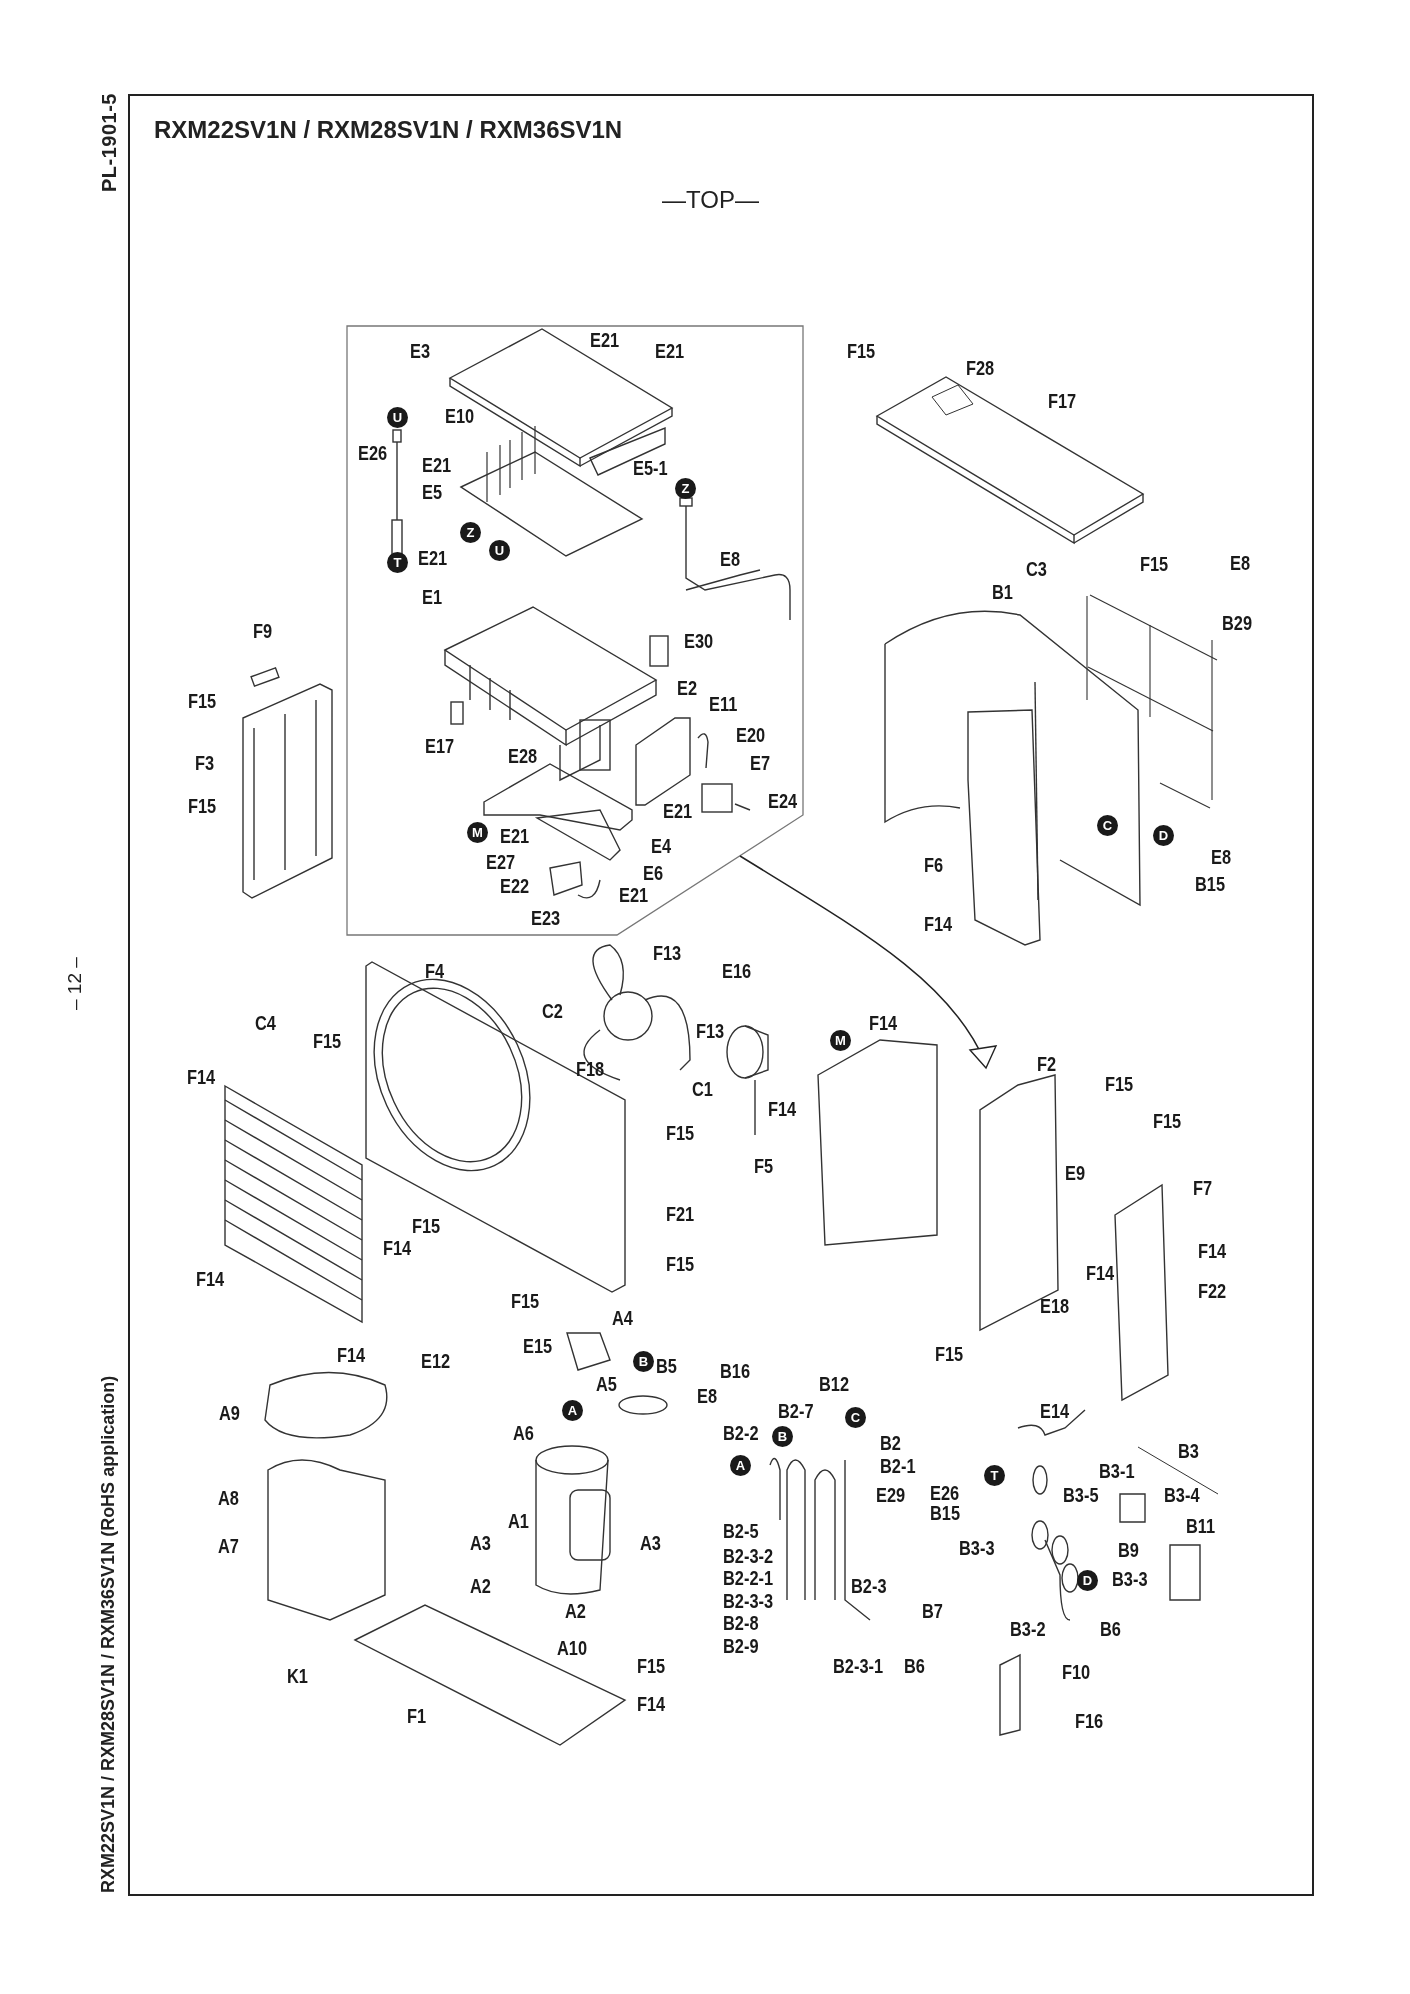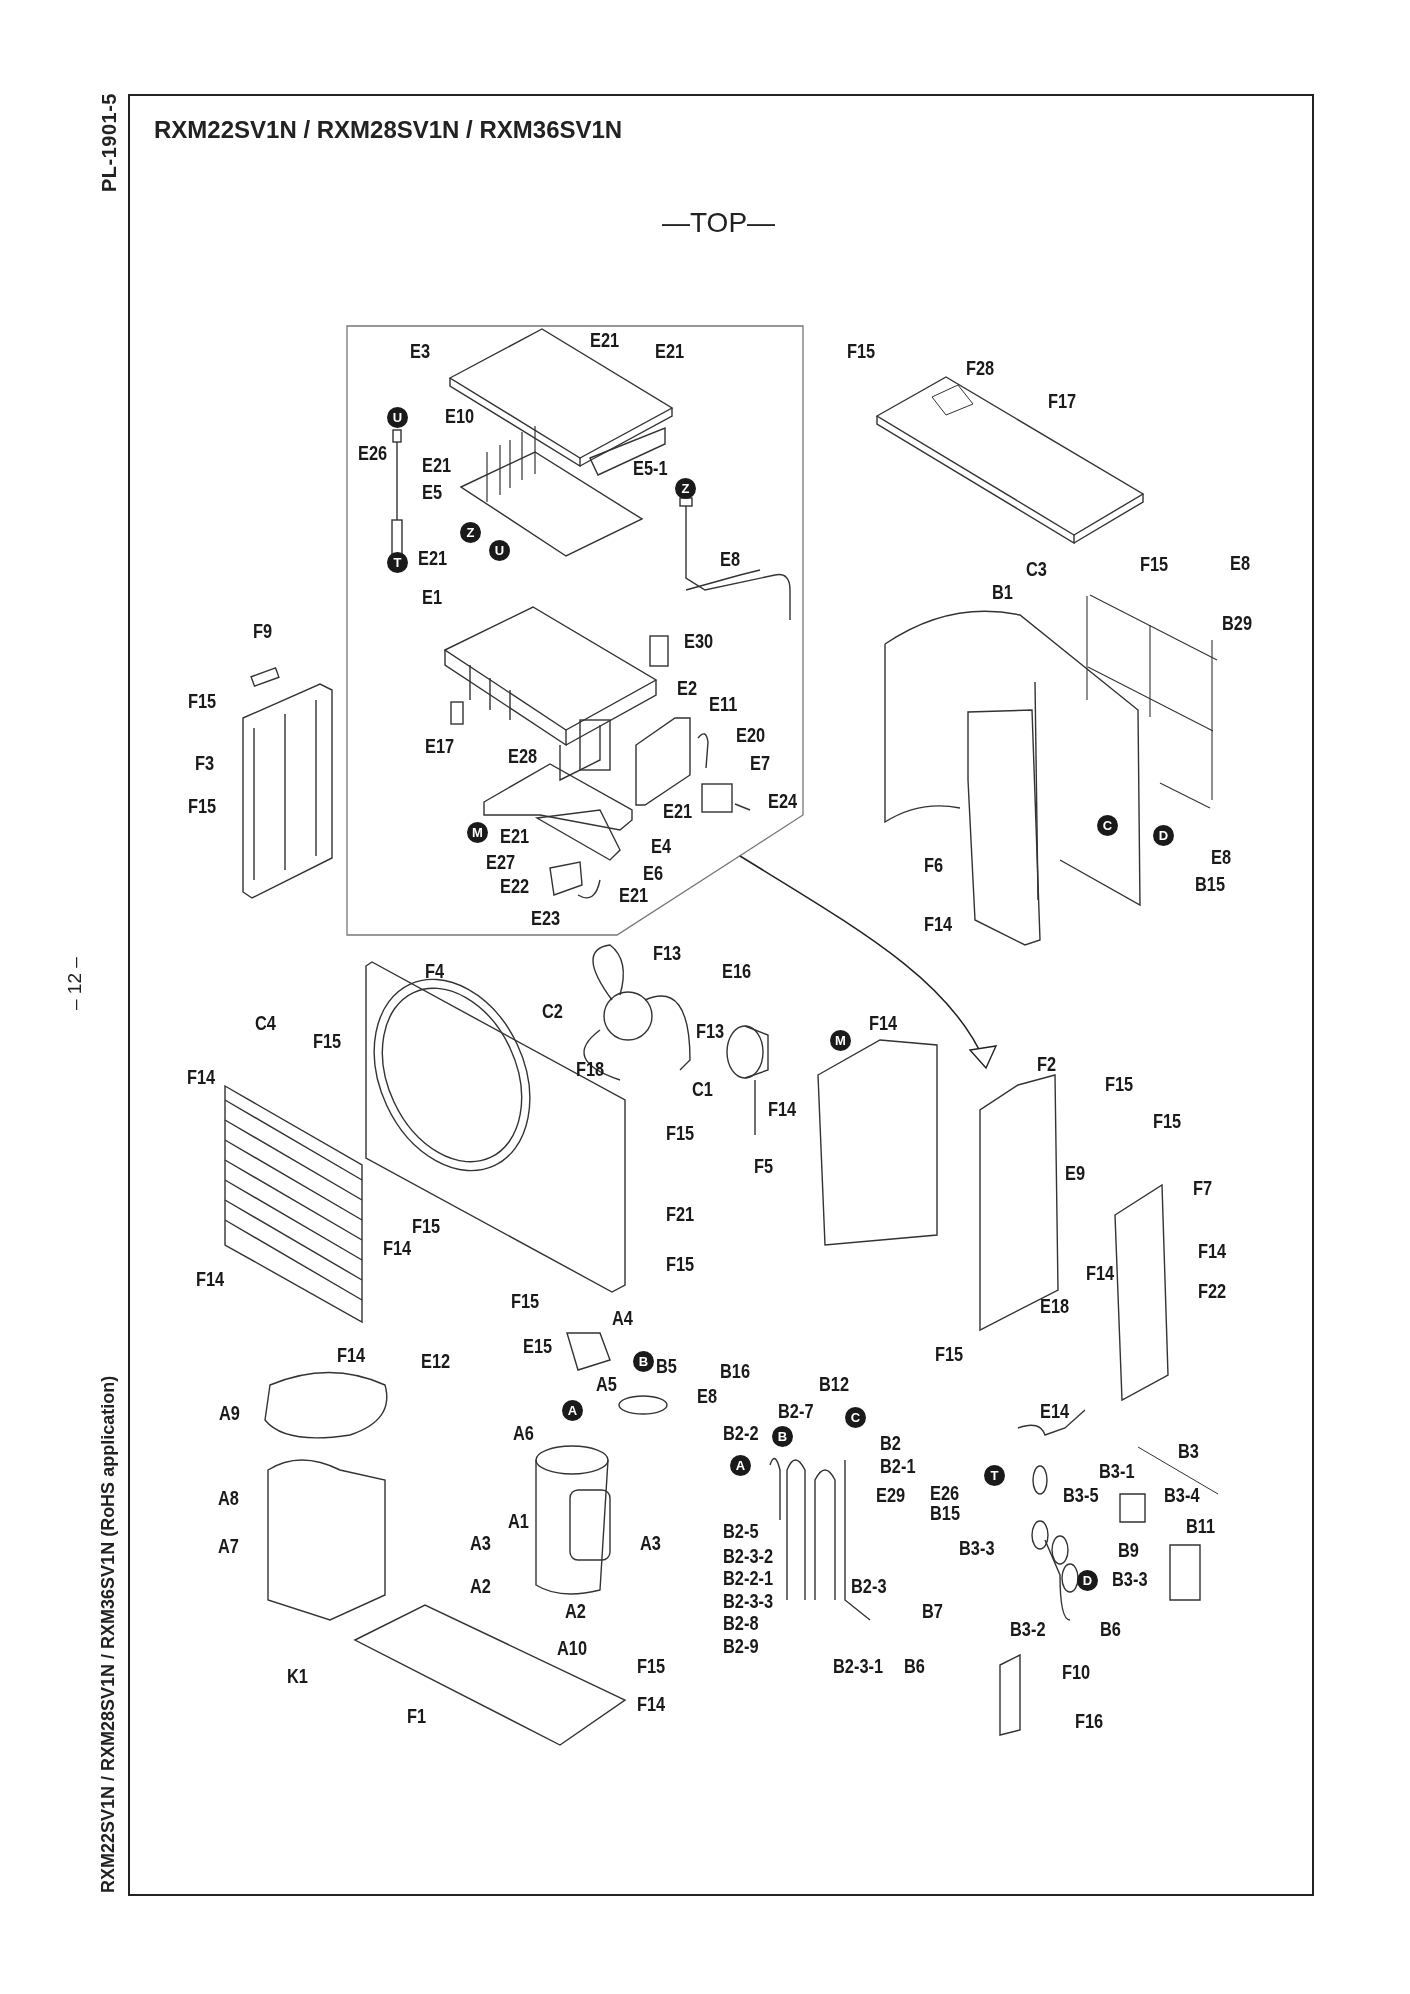--- a/index.html
+++ b/index.html
@@ -6,21 +6,21 @@
   body { width: 1410px; height: 1994px; position: relative; overflow: hidden;
          font-family: "Liberation Sans", "DejaVu Sans", sans-serif; color: #1a1a1a; }
   .frame { position: absolute; left: 128px; top: 94px; width: 1186px; height: 1802px;
            border: 2px solid #222; box-sizing: border-box; }
   .side { position: absolute; font-weight: bold; font-size: 18px; white-space: nowrap;
           transform-origin: left top; transform: rotate(-90deg); color: #222; }
   .side.doc { left: 98px; top: 192px; font-size: 20px; letter-spacing: 0.5px; }
   .side.page { left: 64px; top: 1010px; font-weight: normal; font-size: 19px; }
   .side.models { left: 98px; top: 1893px; font-size: 18px; }
   .title { position: absolute; left: 154px; top: 116px; font-size: 24px; font-weight: bold; color: #222; }
-  .topmark { position: absolute; left: 662px; top: 186px; font-size: 28px; color: #222; margin-top: 21px; }
+  .topmark { position: absolute; left: 662px; top: 186px; font-size: 24px; color: #222; }
   svg.art { position: absolute; left: 0; top: 0; width: 1410px; height: 1994px; }
   .lbl { position: absolute; font-family: "Liberation Sans", sans-serif; font-weight: bold;
          font-size: 21px; transform: scaleX(0.78); transform-origin: left top; color: #1a1a1a;
          white-space: nowrap; line-height: 1; }
   .circ { position: absolute; width: 21px; height: 21px; border-radius: 50%; background: #1a1a1a;
           color: #fff; font-weight: bold; font-size: 13px; text-align: center; line-height: 21px;
           font-family: "Liberation Sans", sans-serif; }
 </style>
 </head>
 <body>

